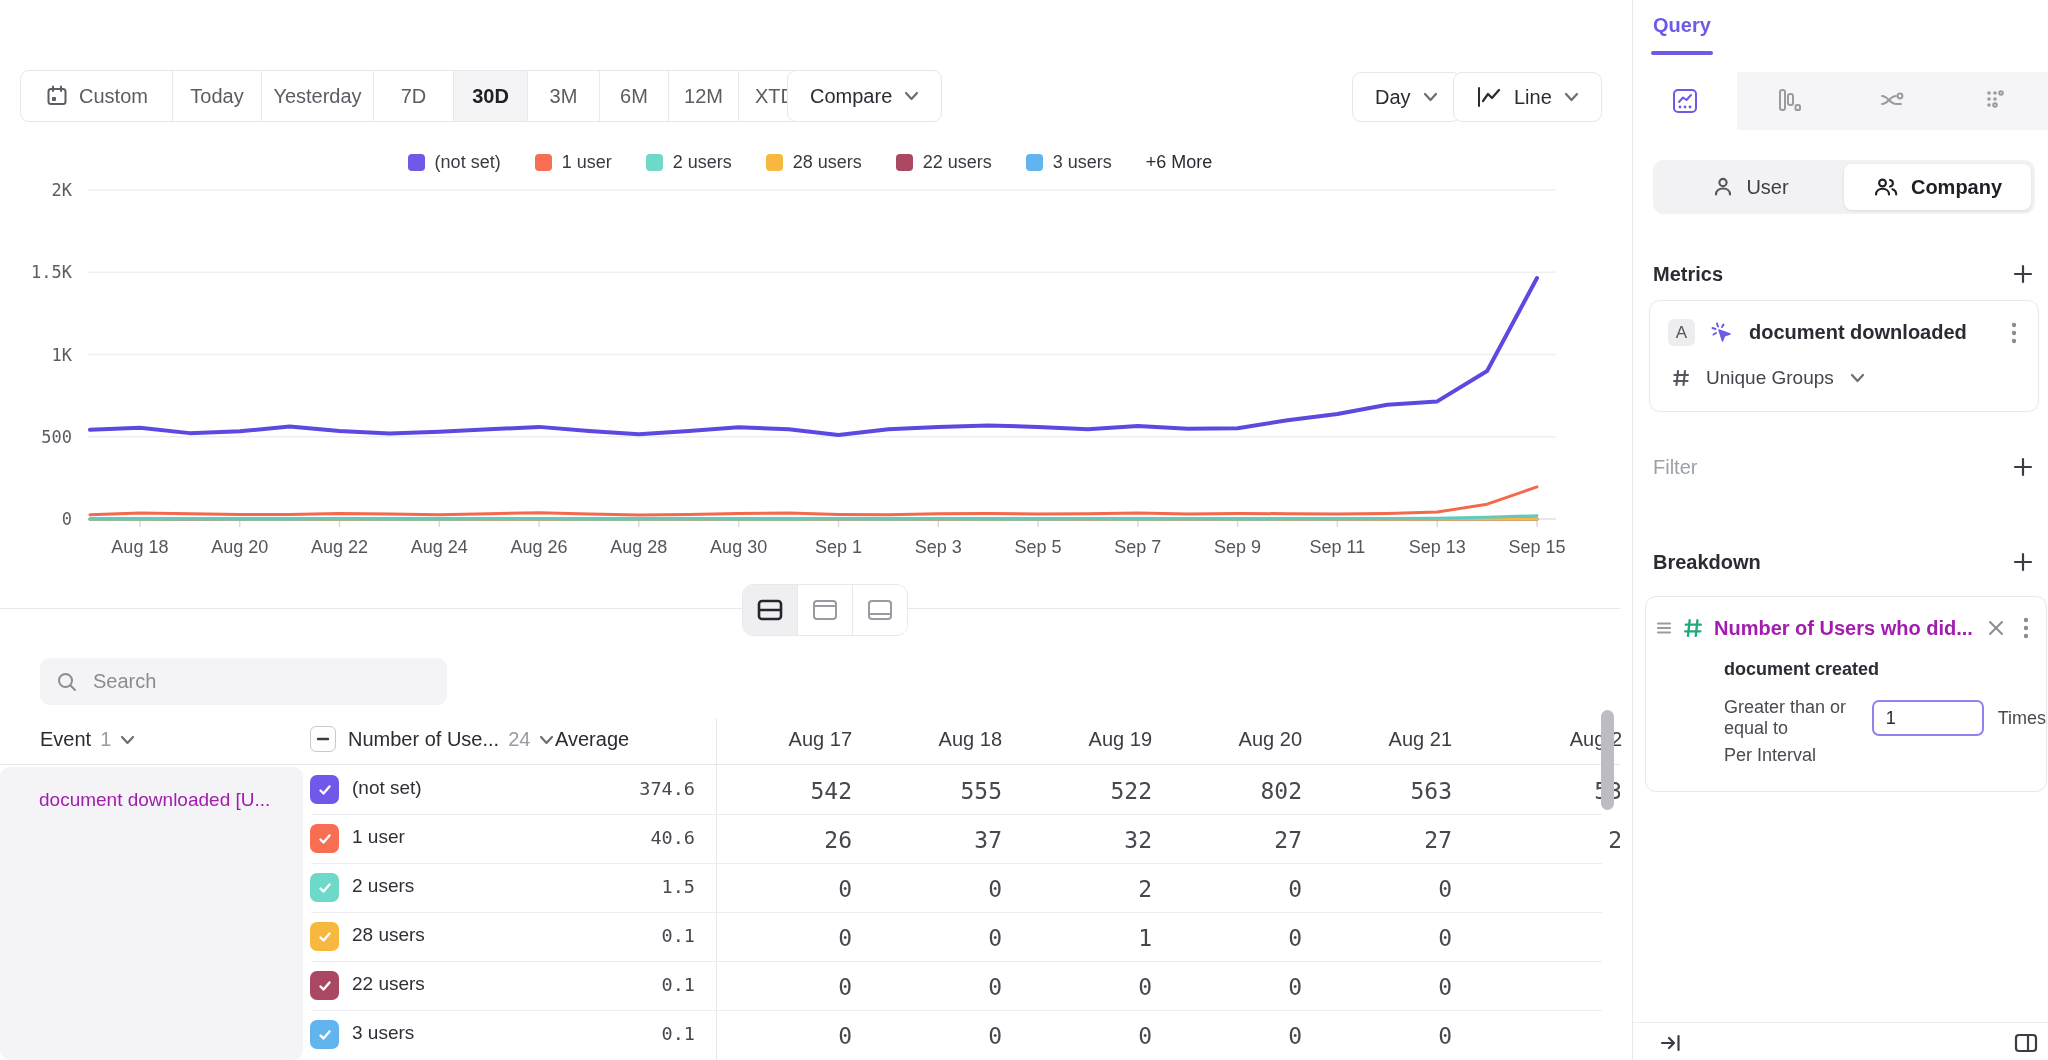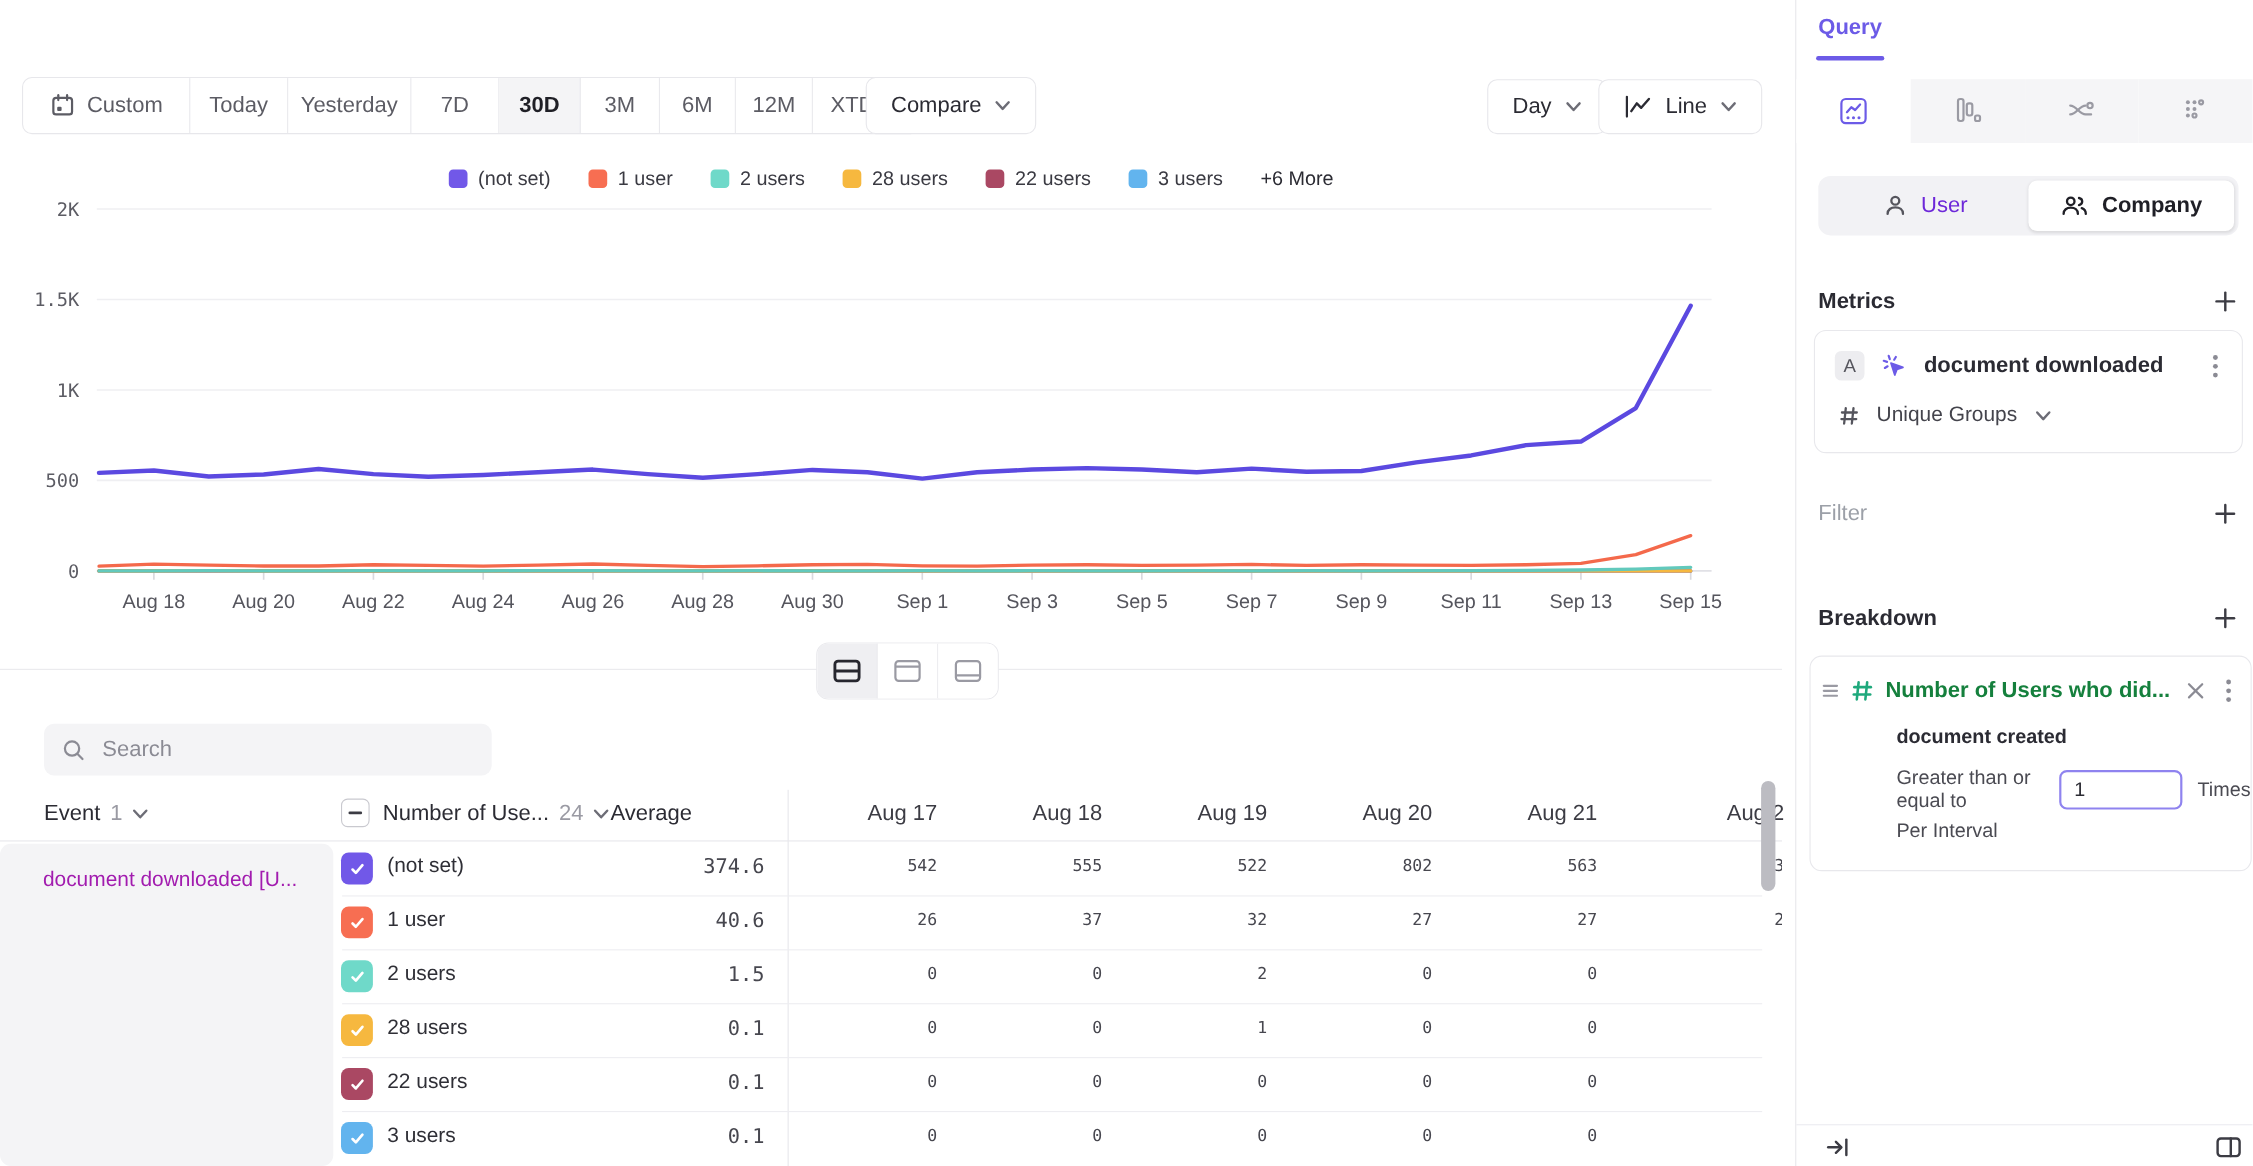--- a/index.html
+++ b/index.html
@@ -72,42 +72,42 @@
     overflow:hidden;width:250px;}
 
   #table-rows{top:765px;left:0;width:1620px;height:295px;overflow:hidden;}
   .trow{position:relative;width:1620px;height:49px;cursor:pointer;}
   .row-sep{position:absolute;top:0;left:311px;width:1291px;height:1px;background:#ededf1;}
   .row-check{position:absolute;left:310px;top:10px;width:29px;height:29px;border-radius:7px;
     display:flex;align-items:center;justify-content:center;cursor:pointer;}
   .row-label{position:absolute;left:352px;top:12px;font-size:19px;color:#2f2f36;}
   .row-avg{position:absolute;left:555px;top:13px;width:140px;text-align:right;font-size:18.5px;color:#47474f;}
   .row-values{position:absolute;left:717px;top:13px;width:903px;display:flex;overflow:hidden;}
-  .cell{width:150px;flex:0 0 auto;text-align:right;padding-right:15px;font-size:15px;color:#47474f;box-sizing:border-box;}
+  .cell{width:150px;flex:0 0 auto;text-align:right;padding-right:15px;font-size:23px;color:#47474f;box-sizing:border-box;}
   .cell:last-child{width:170px;}
   .scroll-thumb{top:710px;left:1601px;width:13px;height:100px;border-radius:7px;background:#bcbcc2;cursor:pointer;}
 
   
   .panel{top:0;left:1632px;width:416px;height:1060px;border-left:1px solid #e8e8ec;background:#fff;box-sizing:border-box;}
   .tabs{position:absolute;top:14px;left:20px;display:flex;gap:56px;flex-direction:column;}
   .tab{font-size:20px;color:#6f6f78;padding-bottom:18px;position:relative;cursor:pointer;}
   .tab.active{color:#6C5BE7;font-weight:700;}
   .tab.active::after{content:"";position:absolute;left:-2px;right:-2px;bottom:0;height:4px;border-radius:3px;background:#6C5BE7;}
   .charttype-row{position:absolute;top:72px;left:0;width:415px;height:58px;display:flex;}
   .ct-cell{flex:1;display:flex;align-items:center;justify-content:center;background:#f5f5f7;cursor:pointer;}
   .ct-cell.active{background:#fff;}
   .ct-cell svg *{stroke:#9a9aa3;fill:none;stroke-width:2;stroke-linecap:round;stroke-linejoin:round;}
   .ct-cell.active svg *{stroke:#6C5BE7;}
   .ct-cell svg .fillme{fill:#9a9aa3;stroke:none;}
   .ct-cell.active svg .fillme{fill:#6C5BE7;}
 
   .scope-toggle{position:absolute;top:160px;left:20px;width:382px;height:54px;background:#f2f2f5;
     border-radius:11px;display:flex;padding:4px;box-sizing:border-box;}
   .scope-opt{flex:1;display:flex;align-items:center;justify-content:center;gap:12px;font-size:20px;
-    color:#6d28d9;border-radius:8px;cursor:pointer;}
+    color:#404040;border-radius:8px;cursor:pointer;}
   .scope-opt.active{background:#fff;color:#1f1f26;font-weight:700;box-shadow:0 1px 3px rgba(0,0,0,.10);}
   .scope-opt svg *{stroke:#55555d;fill:none;stroke-width:2.1;stroke-linecap:round;stroke-linejoin:round;}
   .scope-opt.active svg *{stroke:#1f1f26;}
 
   .sec-head{position:absolute;left:20px;width:382px;display:flex;justify-content:space-between;align-items:center;}
   .sec-title{font-size:20px;font-weight:700;color:#2b2b33;}
   .sec-title.muted{color:#9ca0a8;font-weight:400;}
   .plus-btn{width:24px;height:24px;cursor:pointer;}
   .plus-btn line{stroke:#3c3c44;stroke-width:2.2;stroke-linecap:round;}
 
@@ -117,21 +117,21 @@
   .badge-a{width:27px;height:27px;background:#ededf0;border-radius:6px;display:flex;align-items:center;
     justify-content:center;font-size:17px;color:#55555d;}
   .metric-name{font-size:20px;font-weight:700;color:#2b2b33;flex:1;cursor:pointer;}
   .mc-row2{position:absolute;top:66px;left:22px;display:flex;align-items:center;gap:16px;font-size:19px;color:#44444c;cursor:pointer;}
   .kebab{width:20px;height:26px;cursor:pointer;flex:0 0 auto;}
   .kebab circle{fill:#8b8b94;}
 
   .bd-card{position:absolute;top:596px;left:12px;width:402px;height:196px;border:1px solid #e8e8ec;
     border-radius:11px;background:#fff;box-sizing:border-box;}
   .bd-row1{position:absolute;top:18px;left:10px;right:10px;display:flex;align-items:center;gap:11px;}
-  .bd-title{font-size:20px;font-weight:700;color:#15803d;flex:1;white-space:nowrap;overflow:hidden;}
+  .bd-title{font-size:20px;font-weight:700;color:#a21caf;flex:1;white-space:nowrap;overflow:hidden;}
   .bd-event{position:absolute;top:62px;left:78px;font-size:18px;font-weight:700;color:#2b2b33;}
   .bd-cond{position:absolute;top:100px;left:78px;display:flex;align-items:center;gap:14px;font-size:18px;color:#4a4a52;}
   .bd-cond input{width:112px;height:36px;border:2px solid #8f83ef;border-radius:7px;font-size:18px;
     font-family:"Liberation Sans",sans-serif;color:#2b2b33;padding:0 12px;box-sizing:border-box;outline:none;}
   .bd-per{position:absolute;top:148px;left:78px;font-size:18px;color:#4a4a52;}
   .x-icon{width:18px;height:18px;cursor:pointer;}
   .x-icon line{stroke:#8b8b94;stroke-width:2;stroke-linecap:round;}
   .drag-handle{width:16px;height:14px;cursor:grab;}
   .drag-handle line{stroke:#9a9aa3;stroke-width:2;stroke-linecap:round;}
   .hash-icon line{stroke-width:2.1;stroke-linecap:round;}

